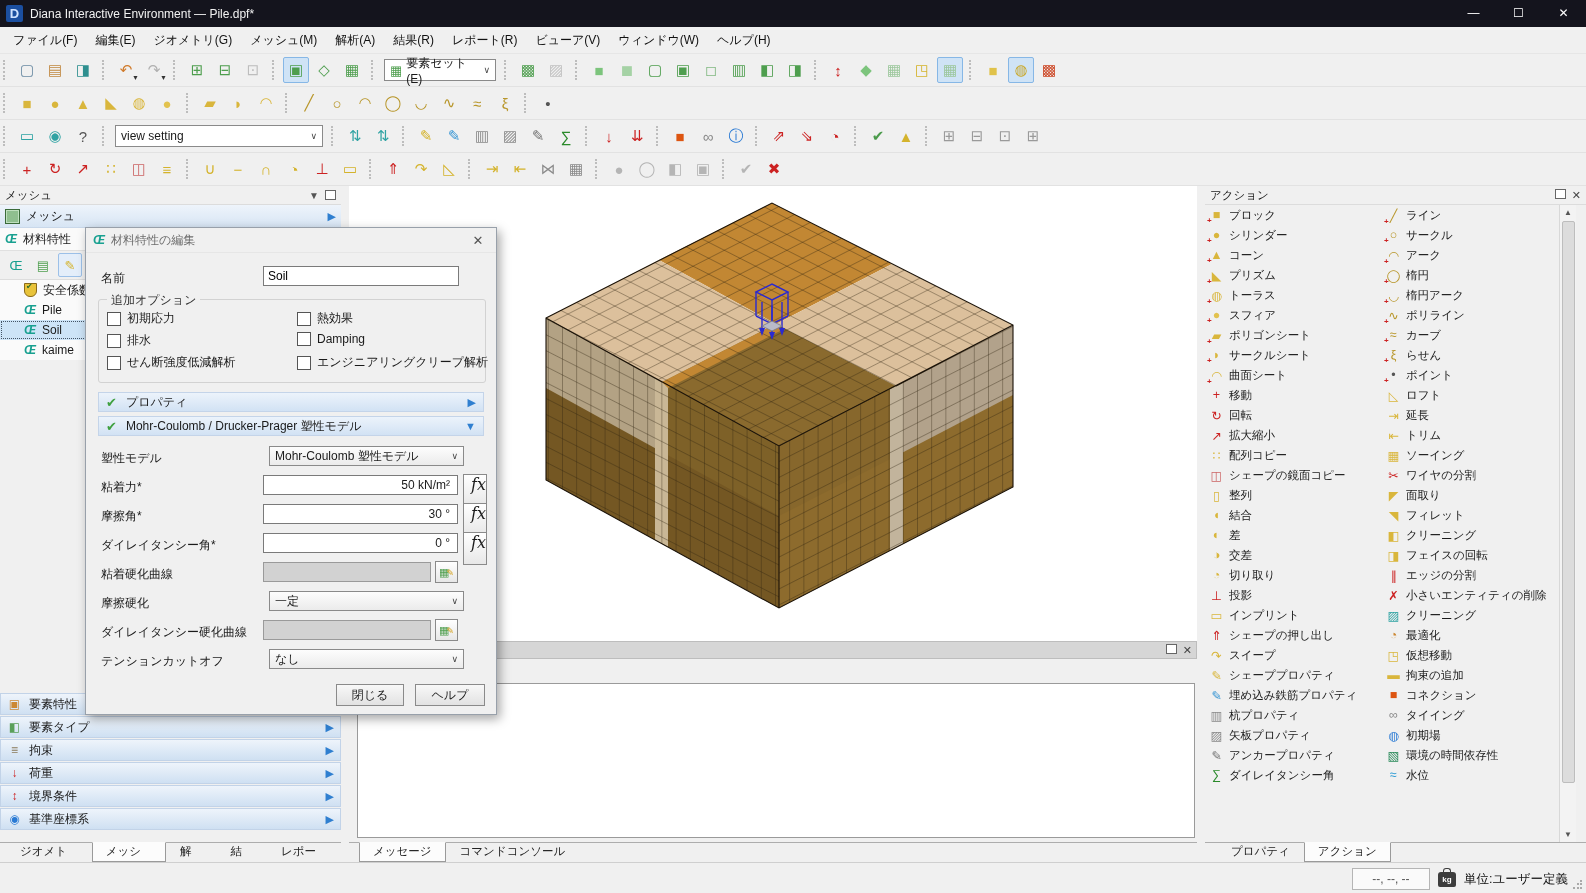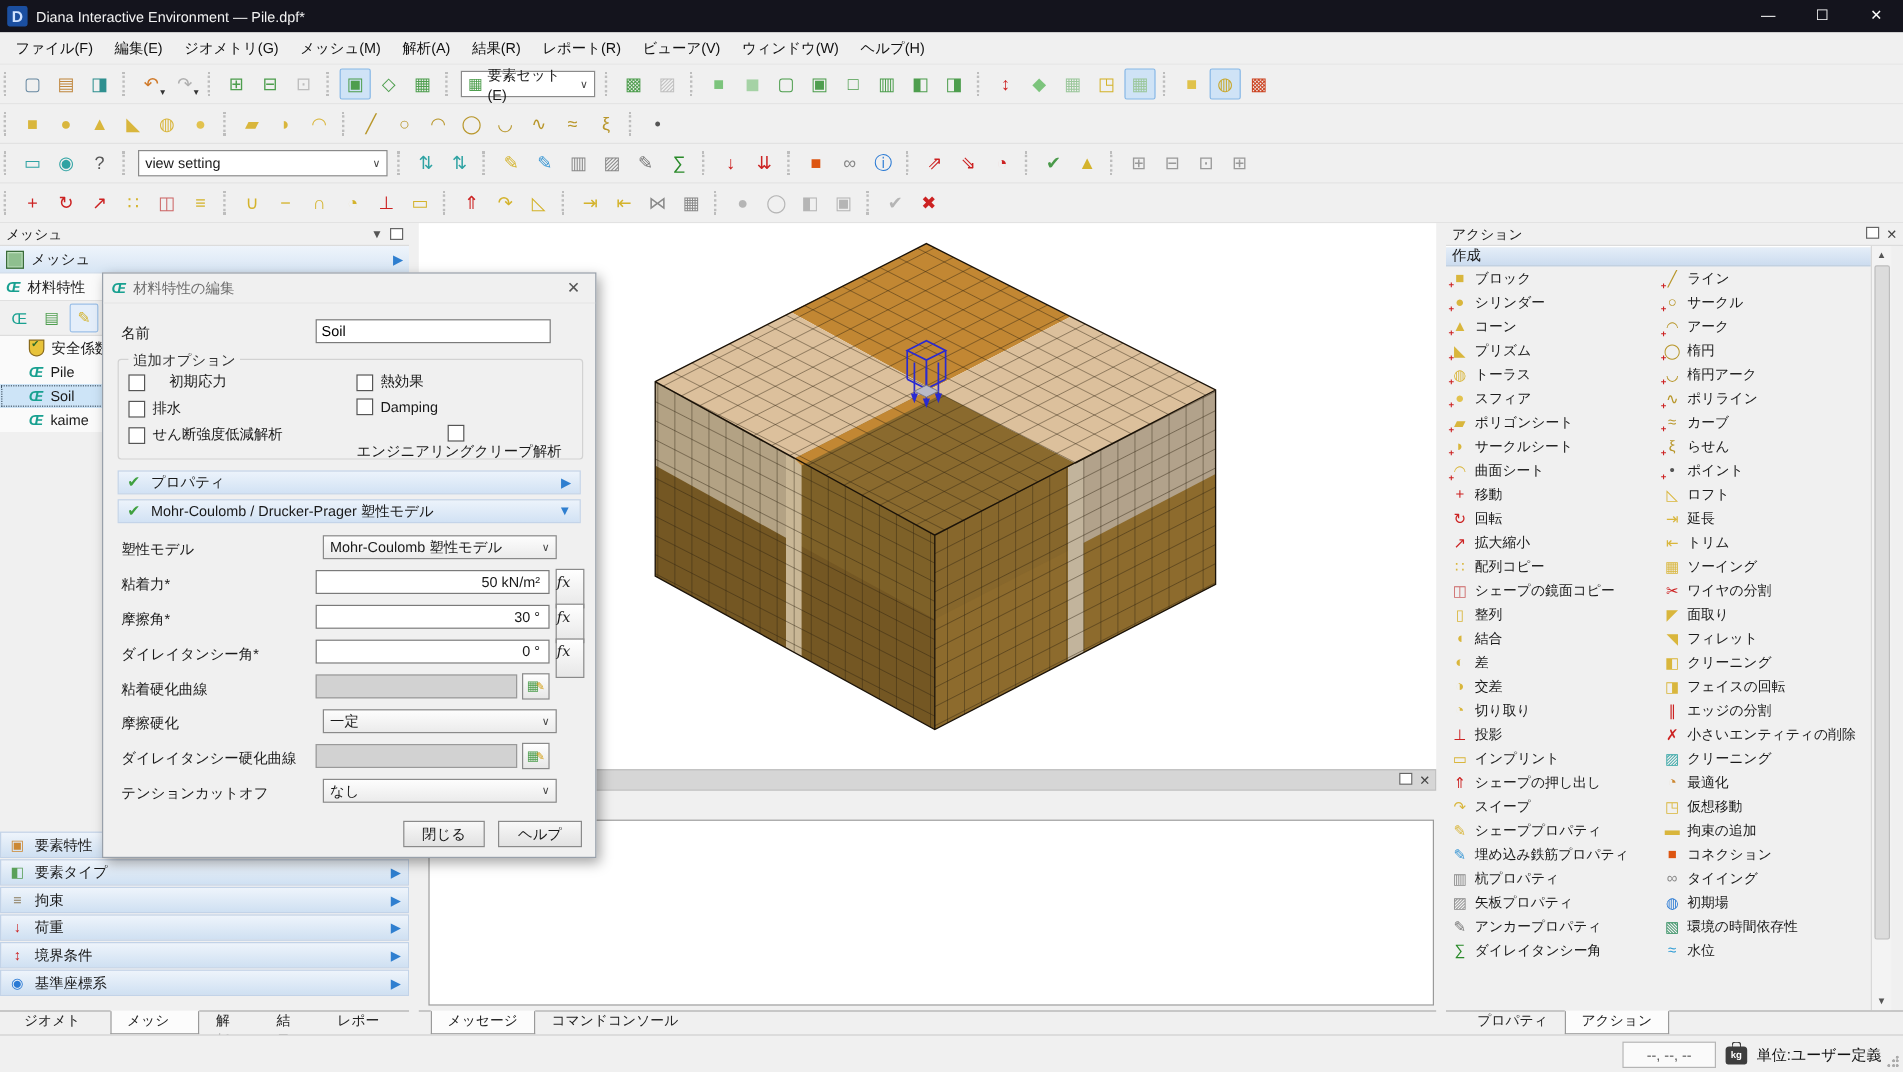--- a/index.html
+++ b/index.html
@@ -102,22 +102,22 @@
   .dfields{left:0;top:216px;width:410px}
   .frow{position:relative;height:29px}
   .flabel{position:absolute;left:15px;top:6px}
   .fsel{position:absolute;left:183px;top:2px;width:195px;height:20px;border:1px solid #8a8a8a;box-sizing:border-box;
         background:linear-gradient(#fdfdfd,#ebebeb);display:flex;align-items:center;padding:0 5px}
   .fsel .chev{margin-left:auto;font-size:9px;color:#444}
   .finput{position:absolute;left:177px;top:2px;width:195px;height:20px;border:1px solid #7a7a7a;background:#fff;box-sizing:border-box;
           display:flex;align-items:center;justify-content:flex-end;padding:0 7px}
   .finput.dis{width:168px;background:#d2d2d2;border-color:#9a9a9a}
   .fxbtn{position:absolute;left:377px;top:1px;width:24px;height:33px;border:1px solid #8a8a8a;box-sizing:border-box;
-         background:linear-gradient(#ffffff,#e7e7e7);text-align:left;line-height:20px;
-         font-family:"DejaVu Serif","Liberation Serif",serif;font-style:italic;font-size:12px}
+         background:linear-gradient(#ffffff,#e7e7e7);text-align:right;line-height:20px;
+         font-family:"DejaVu Serif","Liberation Serif",serif;font-style:italic;font-size:16px}
   .tblbtn{position:absolute;left:349px;top:1px;width:23px;height:22px;border:1px solid #8a8a8a;box-sizing:border-box;
           background:linear-gradient(#ffffff,#e7e7e7);text-align:center;line-height:20px;font-size:11px}
   .tblbtn .pp{color:#d4a017;font-size:9px;margin-left:-3px}
   .dbtn{position:absolute;top:456px;height:22px;border:1px solid #8a8a8a;box-sizing:border-box;
         background:linear-gradient(#f8f8f8,#e2e2e2);text-align:center;line-height:20px}
   
   .vsep{top:186px;width:8px;height:676px;background:#f0f0f0}
 </style>
 </head>
 <body>
@@ -699,21 +699,20 @@
 
 <div class="abs panel rightpanel">
   <div class="phead">
     <span>アクション</span>
     <span class="phicons">
       <span class="sqico"></span>
       <span style="font-size:11px;color:#444">✕</span>
     </span>
   </div>
   <div class="rcontent" id="rcontent">
-      <div class="rsec-h">作成</div>
       <div class="rrow">
         <div class="rcell plus">
           <span class="ric" style="color: rgb(217, 182, 60);">■</span>
           <span class="rlbl">ブロック</span>
         </div>
         <div class="rcell plus">
           <span class="ric" style="color: rgb(184, 150, 42);">╱</span>
           <span class="rlbl">ライン</span>
         </div>
       </div>
@@ -1022,41 +1021,41 @@
   <div class="dtitle">
     <span class="oe">Œ</span>
     <span>材料特性の編集</span>
     <span class="dclose">✕</span>
   </div>
   <div class="abs dl-name-label">名前</div>
   <input class="abs dl-name-input" value="Soil" style="">
   <div class="abs dgroup">
     <div class="dgroup-label">追加オプション</div>
     <div id="dchecks">
-        <div class="dcheck" style="left: 8px; top: 10px; gap: 14px;">
+        <div class="dcheck" style="left: 8px; top: 10px;">
           <span class="cb"></span>
           <span>初期応力</span>
         </div>
         <div class="dcheck" style="left: 198px; top: 10px;">
           <span class="cb"></span>
           <span>熱効果</span>
         </div>
         <div class="dcheck" style="left: 8px; top: 32px;">
           <span class="cb"></span>
           <span>排水</span>
         </div>
         <div class="dcheck" style="left: 198px; top: 32px;">
           <span class="cb"></span>
           <span>Damping</span>
         </div>
         <div class="dcheck" style="left: 8px; top: 54px;">
           <span class="cb"></span>
           <span>せん断強度低減解析</span>
         </div>
-        <div class="dcheck" style="left: 198px; top: 54px; flex-direction: column;">
+        <div class="dcheck" style="left: 198px; top: 54px;">
           <span class="cb"></span>
           <span>エンジニアリングクリープ解析</span>
         </div>
       </div>
   </div>
   <div class="abs sbars" id="dsections">
       <div class="sbar">
         <span class="chk">✔</span>
         <span>プロパティ</span>
         <span class="arr">▶</span>

